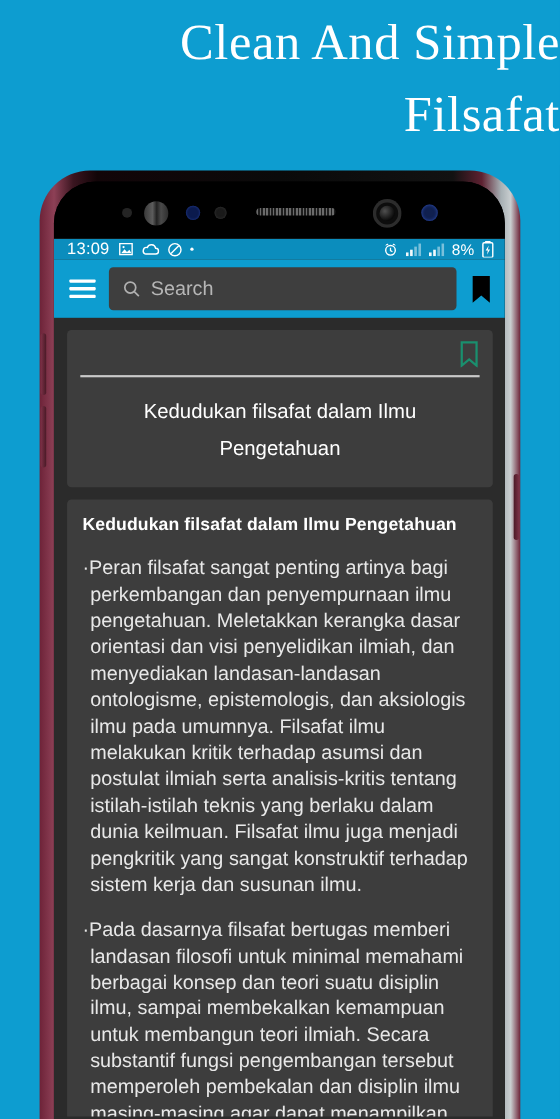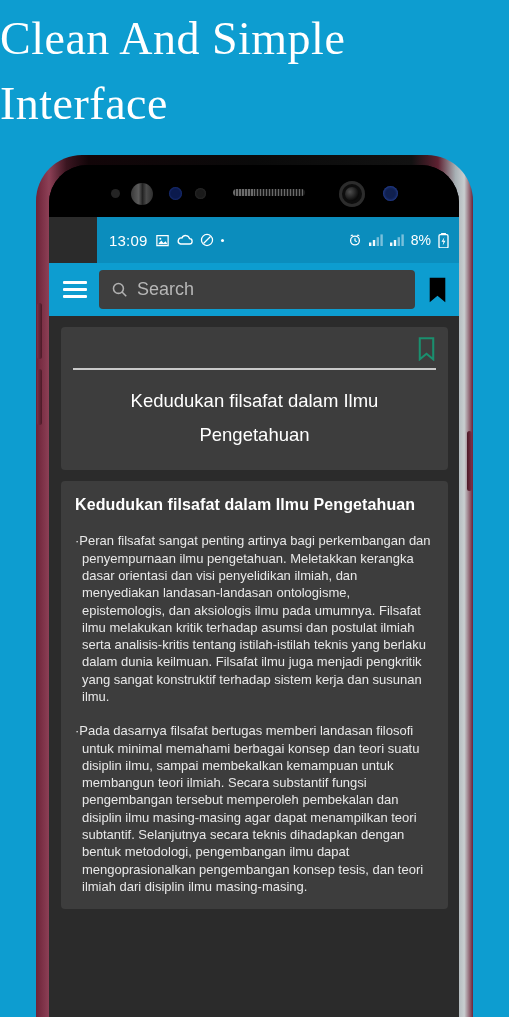--- a/index.html
+++ b/index.html
@@ -5,21 +5,21 @@
   * { margin:0; padding:0; box-sizing:border-box; }
   html, body {
     width:509px; height:1017px;
     overflow:hidden;
     background:#0d9dd0;
     font-family:"Liberation Sans", sans-serif;
   }
   .promo-banner {
     width:509px; height:150px;
     display:flex; flex-direction:column;
-    align-items:flex-start; justify-content:flex-start;
+    align-items:flex-end; justify-content:flex-start;
     padding-top:6px;
     background:#0d9dd0;
   }
   .promo-line {
     font-family:"Liberation Serif", serif;
     color:#ffffff;
     font-size:46px;
     line-height:1.42;
     letter-spacing:0.5px;
     white-space:nowrap;
@@ -92,27 +92,26 @@
     background:#10204f; box-shadow:inset 0 0 3px #3354c0;
   }
   
   .screen {
     position:relative;
     height:calc(100% - 52px);
     background:#2b2b2b;
     overflow:hidden;
   }
   .statusbar {
-    height:46px;
+    height:19px;
     background:#0b8dbd;
     display:flex; align-items:center;
     padding:0 10px 0 12px;
     color:#fff; font-size:14px;
     gap:7px;
-    margin-left:48px;
   }
   .sb-time { font-size:15px; letter-spacing:0.2px; }
   .sb-left-icons, .sb-right-icons { display:flex; align-items:center; gap:7px; }
   .sb-right-icons { margin-left:auto; }
   .sb-pct { font-size:14px; }
   .ico { display:inline-block; line-height:1; }
   svg.ico { display:block; }
   .appbar {
     height:53px; background:#0d9dd0;
     display:flex; align-items:center;
@@ -141,32 +140,32 @@
   .doc-title {
     color:#ffffff; font-size:18.5px;
     text-align:center; line-height:1.85;
   }
   .body-card { padding:15px 14px 14px 14px; margin-bottom:11px; }
   .body-heading {
     color:#ffffff; font-size:16px; font-weight:bold;
     margin-bottom:18px; letter-spacing:0.1px;
   }
   .para {
-    color:#e8e8e8; font-size:13px;
+    color:#e8e8e8; font-size:18px;
     line-height:1.33; margin-bottom:17px;
     text-indent:-7px; padding-left:7px;
   }
   .para:last-child { margin-bottom:0; }
 </style>
 </head>
 <body>
 
 <div class="promo-banner">
   <div class="promo-line">Clean And Simple</div>
-  <div class="promo-line">Interface</div>
+  <div class="promo-line">Filsafat</div>
 </div>
 
 <div class="phone-wrap">
   <div class="phone-frame">
     <div class="btn-volume v1"></div>
     <div class="btn-volume v2"></div>
     <div class="btn-power"></div>
 
     <div class="phone-inner">
 

